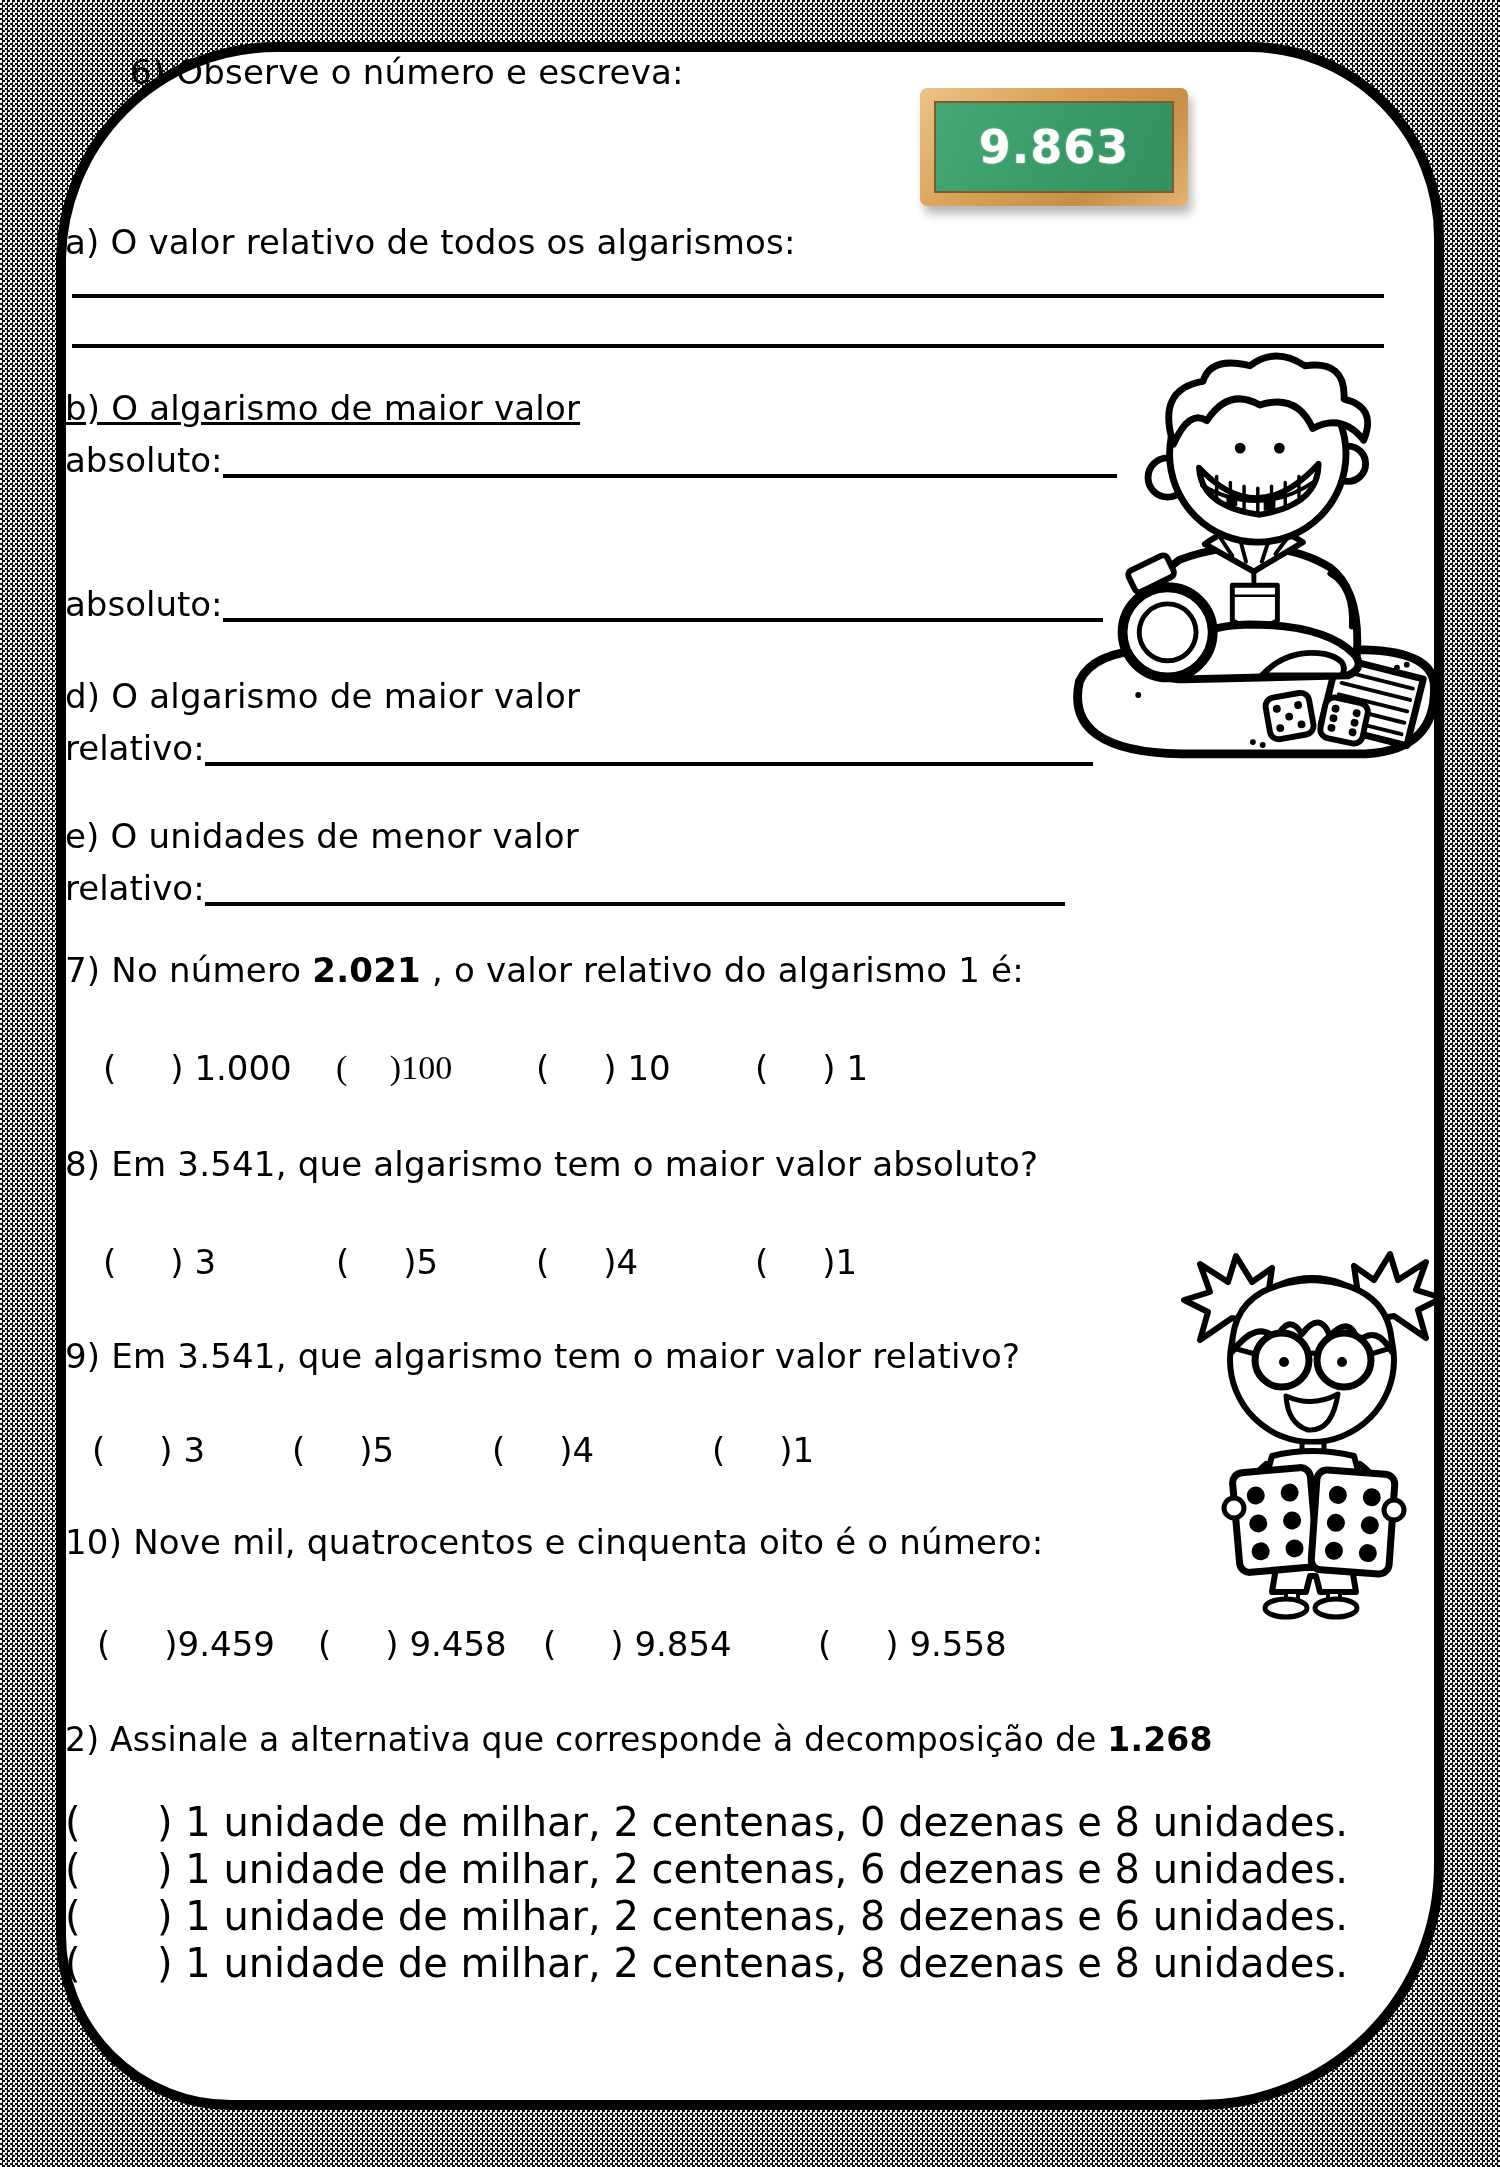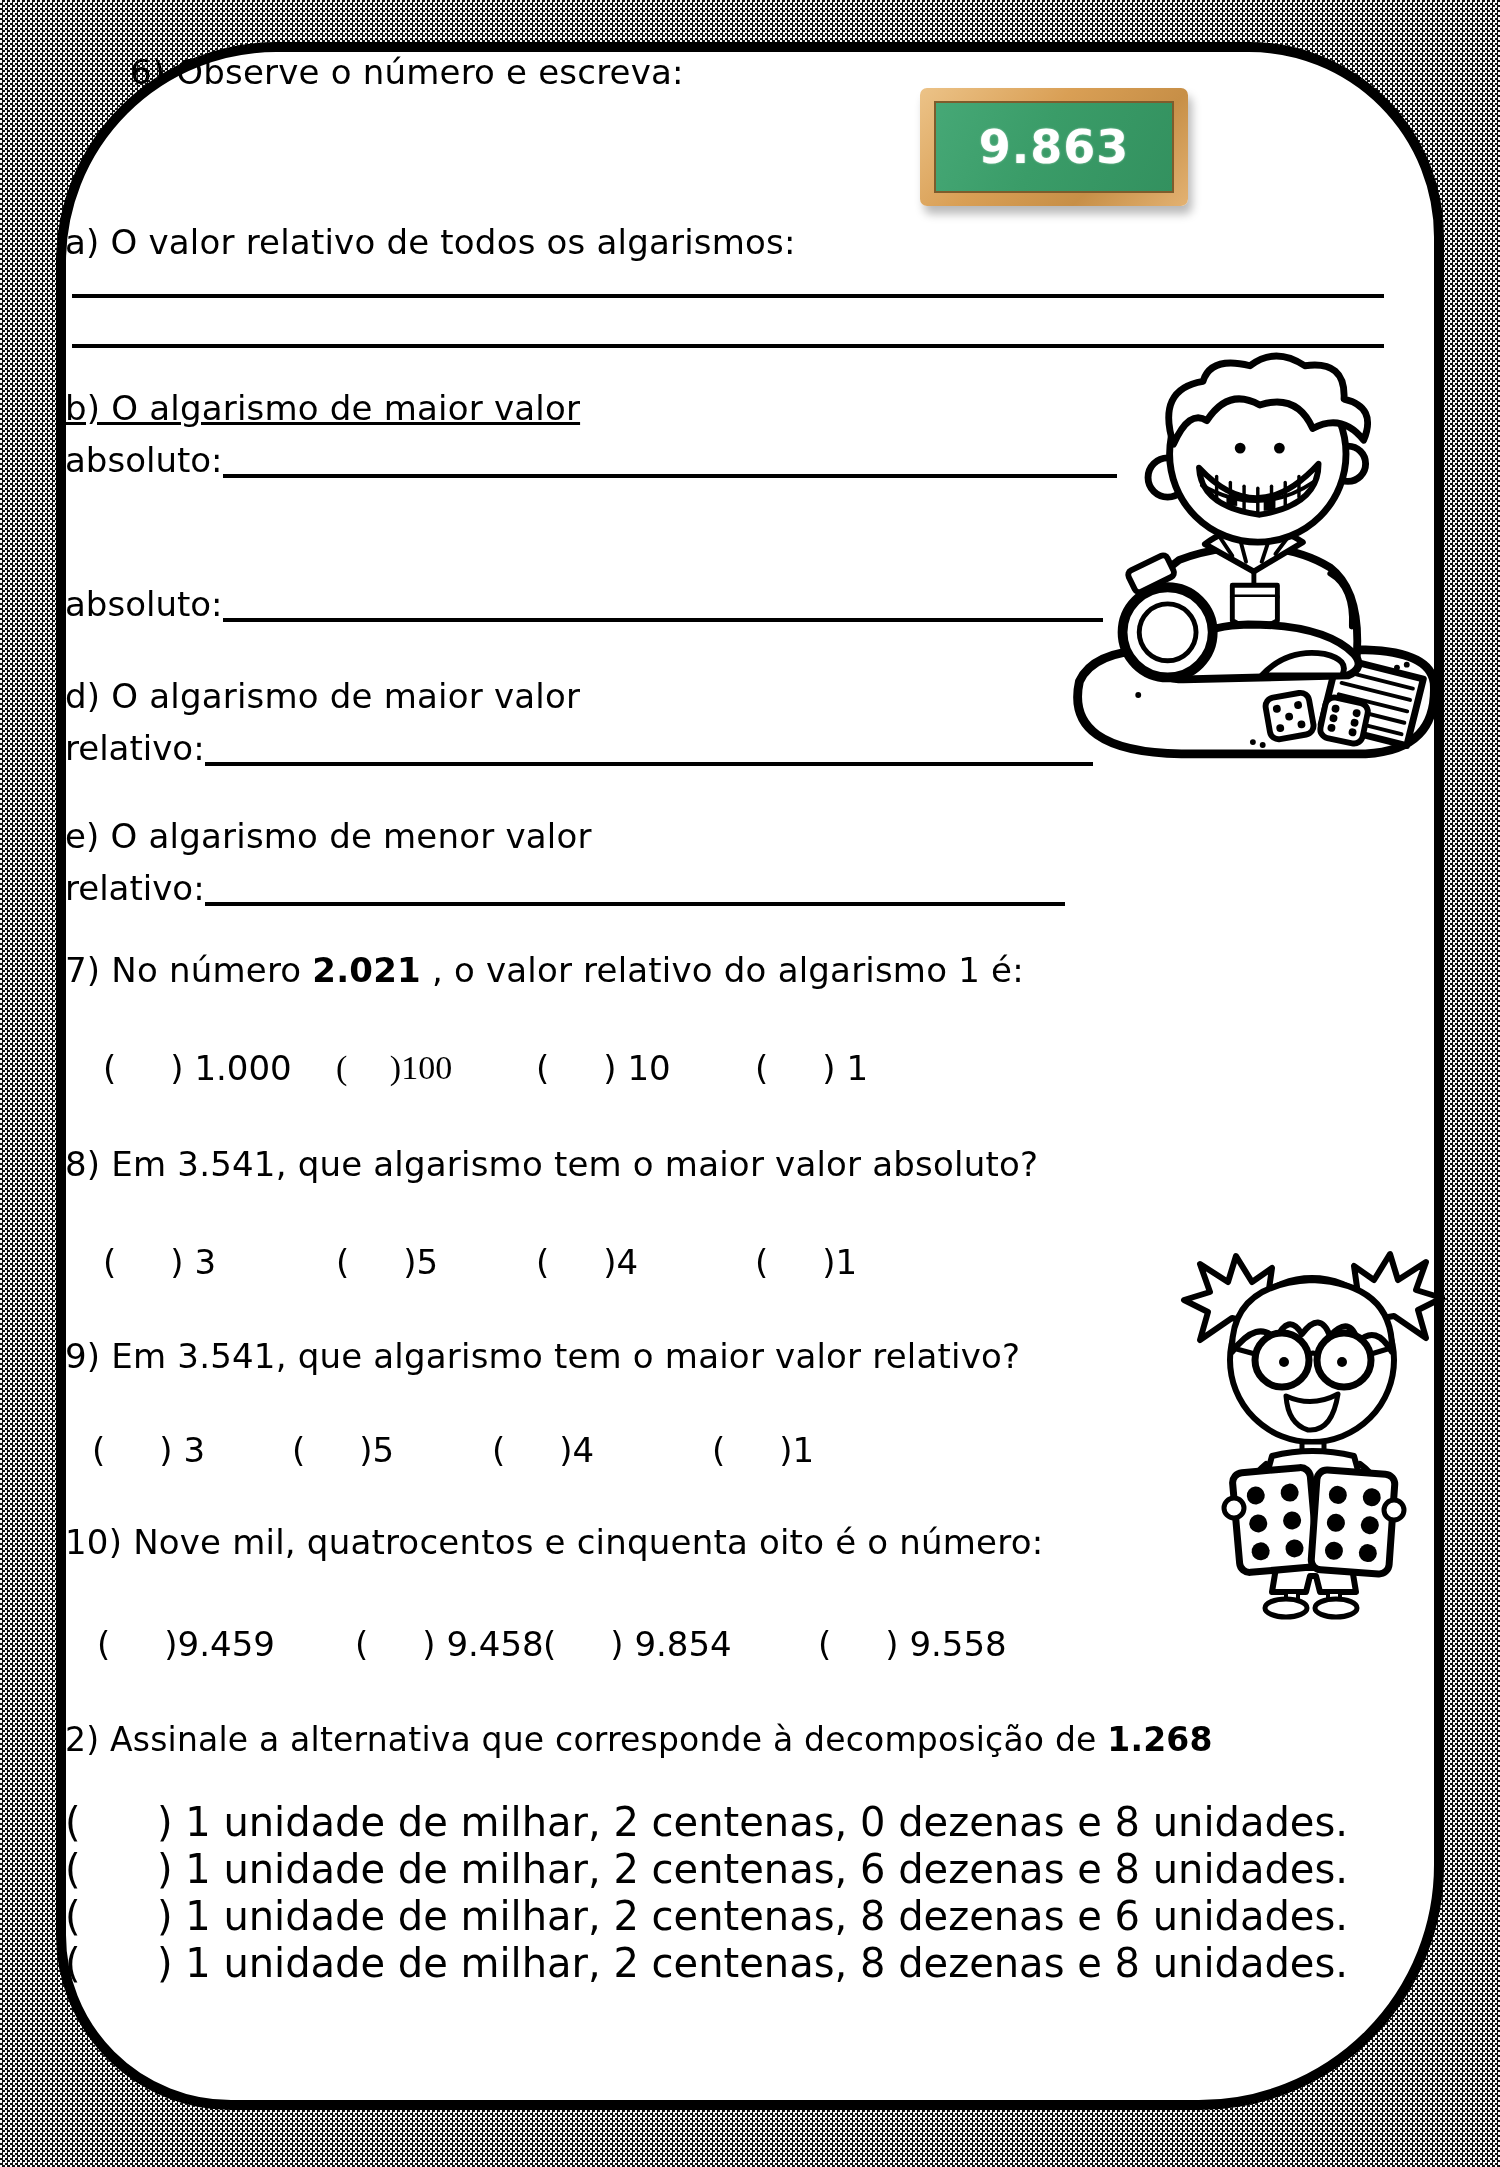--- a/index.html
+++ b/index.html
@@ -58,21 +58,21 @@
     <span class="lbl">absoluto:</span>
     <span class="fill"></span>
   </div>
 
   <div class="t" style="left:65px;top:676px;">d) O algarismo de maior valor</div>
   <div class="subrow" style="left:65px;top:728px;width:1028px;">
     <span class="lbl">relativo:</span>
     <span class="fill"></span>
   </div>
 
-  <div class="t" style="left:65px;top:816px;">e) O algarismo de menor valor</div>
+  <div class="t" style="left:65px;top:816px;">e) O unidades de menor valor</div>
   <div class="subrow" style="left:65px;top:868px;width:1000px;">
     <span class="lbl">relativo:</span>
     <span class="fill"></span>
   </div>
 
   <svg style="left:1052px;top:332px;" width="392" height="436" viewBox="0 0 400 436">
     <g fill="#fff" stroke="#000" stroke-linejoin="round" stroke-linecap="round">
       <path d="M28 352 Q12 424 132 426 L320 426 Q394 422 390 354 Q386 322 320 320 L98 320 Q42 322 28 352 Z" stroke-width="9"></path>
       <g fill="#000" stroke="none">
         <circle cx="140" cy="334" r="3"></circle>
@@ -224,21 +224,21 @@
             <circle cx="200" cy="306" r="9"></circle>
         </g>
       </g>
       <circle cx="64" cy="262" r="10" stroke-width="5"></circle>
       <circle cx="224" cy="264" r="10" stroke-width="5"></circle>
     </g>
   </svg>
 
   <div class="t" style="left:65px;top:1522px;">10) Nove mil, quatrocentos e cinquenta oito é o número:</div>
   <span class="opt" style="left:97px;top:1624px;">(     )9.459</span>
-  <span class="opt" style="left:318px;top:1624px;margin-left:37px;">(     ) 9.458</span>
+  <span class="opt" style="left:318px;top:1624px;">(     ) 9.458</span>
   <span class="opt" style="left:543px;top:1624px;">(     ) 9.854</span>
   <span class="opt" style="left:818px;top:1624px;">(     ) 9.558</span>
 
   <div class="t" style="left:65px;top:1720px;font-size:33px;"><span>2) Assinale a alternativa que corresponde à decomposição de </span><span class="b">1.268</span></div>
   <div class="opt11" style="left:65px;top:1798px;">(      ) 1 unidade de milhar, 2 centenas, 0 dezenas e 8 unidades.</div>
   <div class="opt11" style="left:65px;top:1845px;">(      ) 1 unidade de milhar, 2 centenas, 6 dezenas e 8 unidades.</div>
   <div class="opt11" style="left:65px;top:1892px;">(      ) 1 unidade de milhar, 2 centenas, 8 dezenas e 6 unidades.</div>
   <div class="opt11" style="left:65px;top:1939px;">(      ) 1 unidade de milhar, 2 centenas, 8 dezenas e 8 unidades.</div>
 </div>
 

